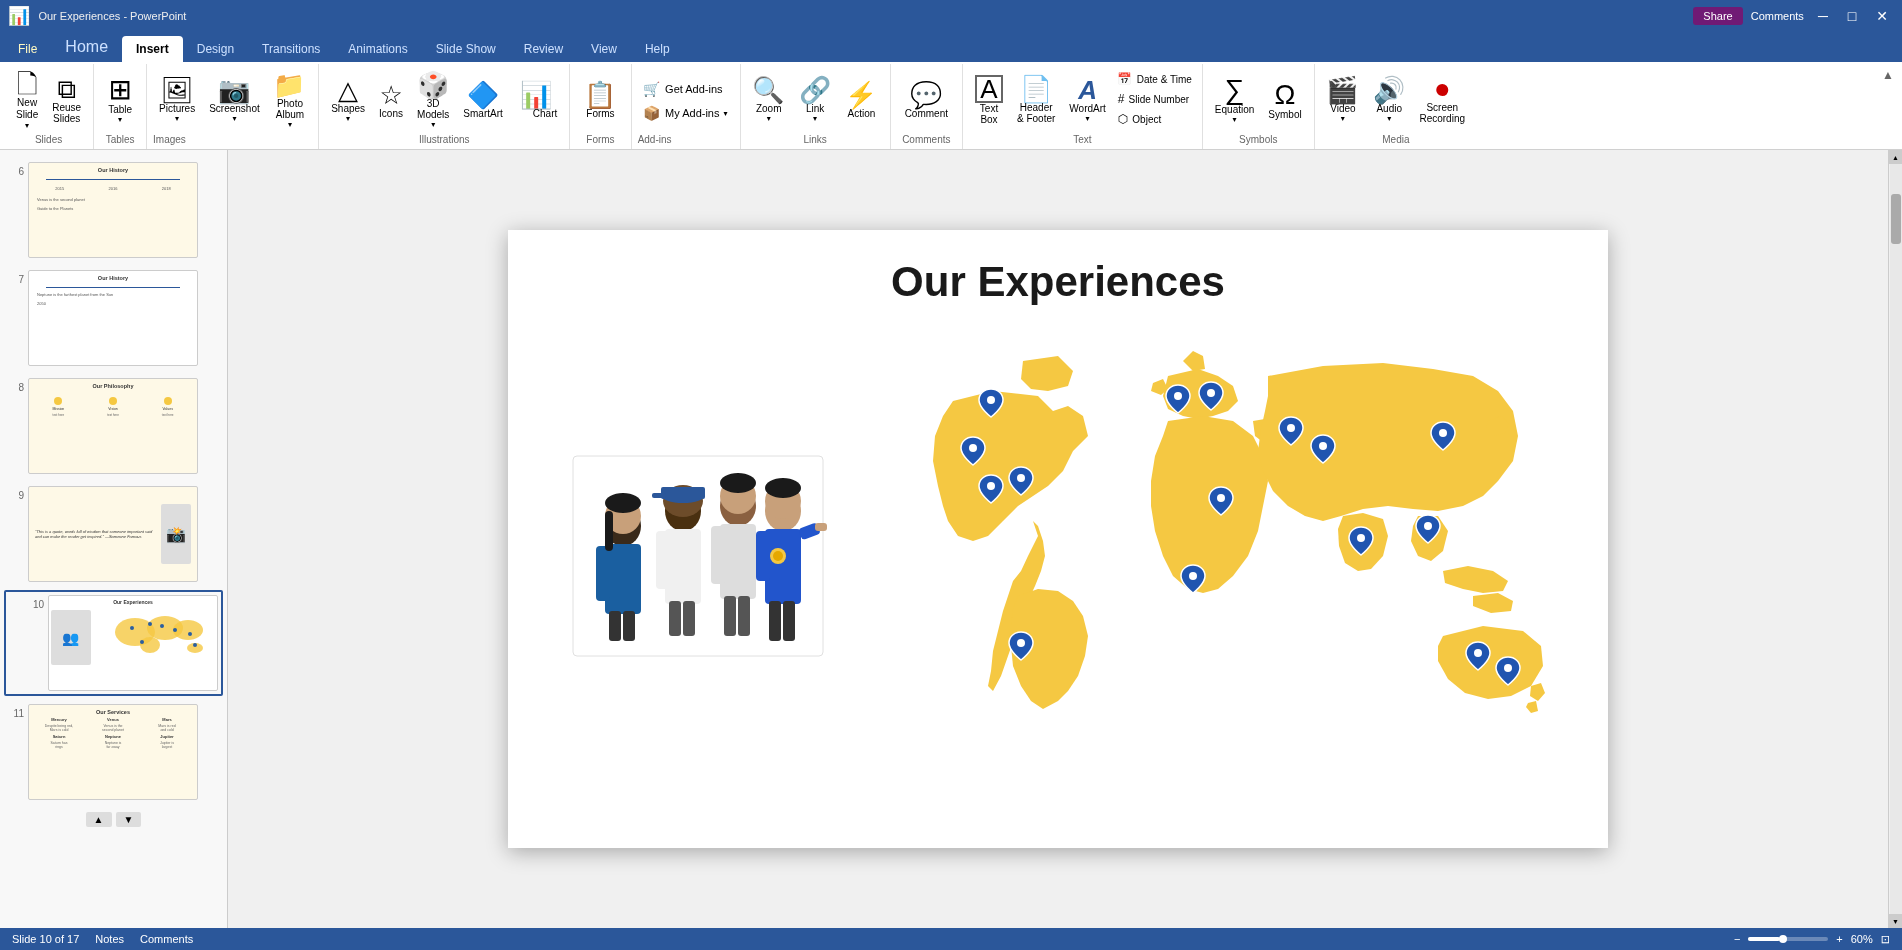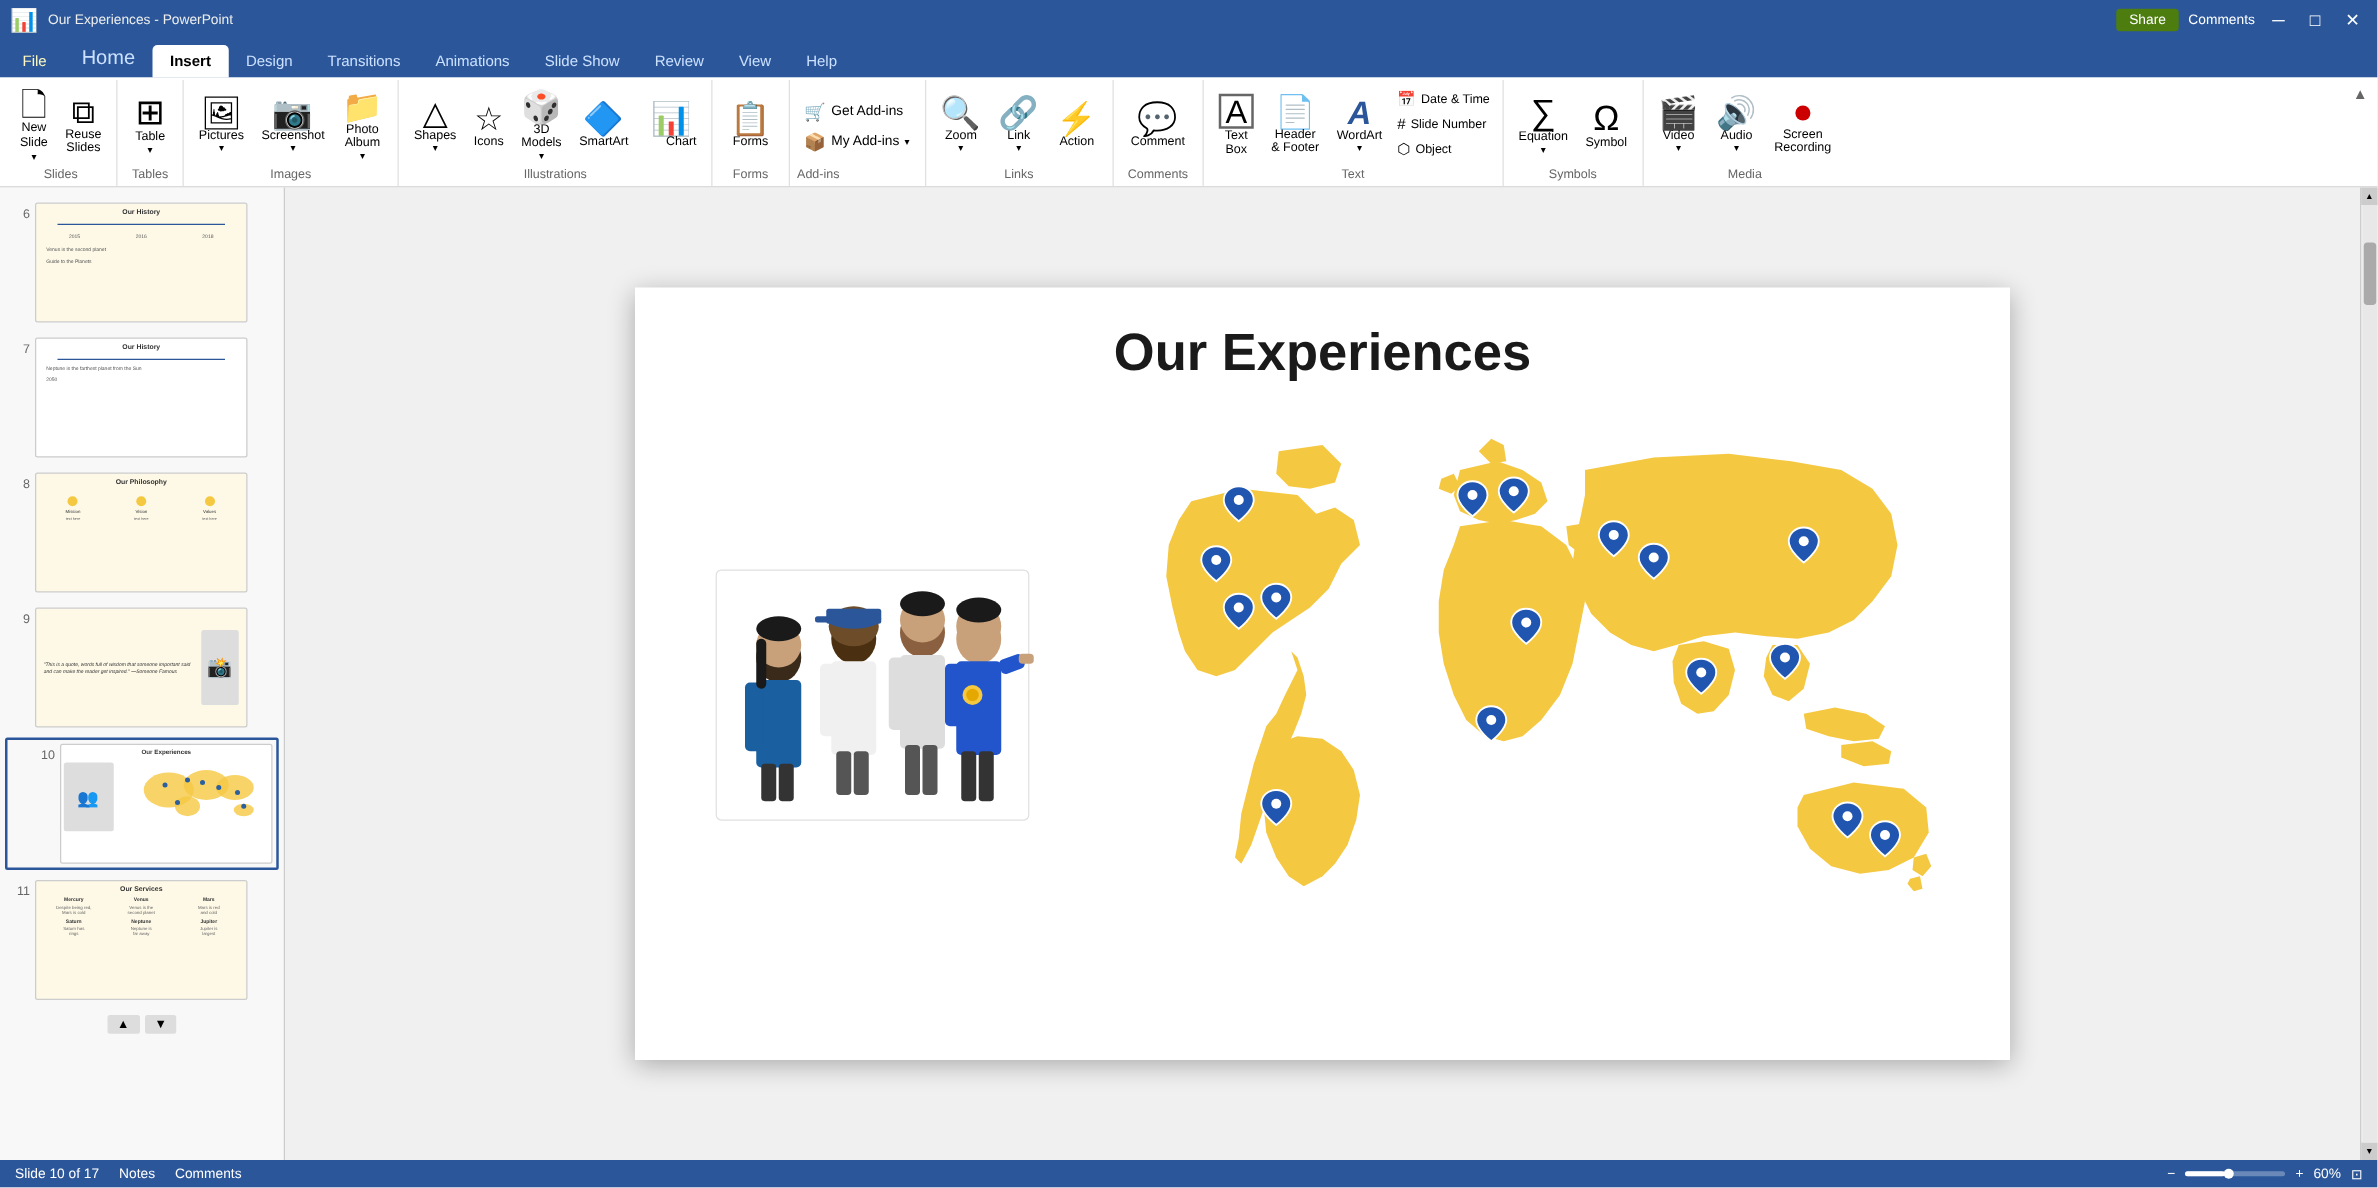--- a/index.html
+++ b/index.html
@@ -7,21 +7,21 @@
   </style>
 </head>
 <body>
 
 <div style="height:32px; background:#2b579a; display:flex; align-items:center; padding:0 8px; color:white; font-size:12px; position:relative;">
   <div style="display:flex; gap:8px; align-items:center;">
     <span style="font-size:18px;">📊</span>
     <span style="font-size:11px; color:#eee;">Our Experiences - PowerPoint</span>
   </div>
   <div style="margin-left:auto; display:flex; gap:8px; align-items:center;">
-    <button style="background:#4d7c0f; color:white; border:none; padding:3px 10px; border-radius:3px; font-size:11px; cursor:pointer;">Share</button>
+    <button style="background:#701a75; color:white; border:none; padding:3px 10px; border-radius:3px; font-size:11px; cursor:pointer;">Share</button>
     <button style="background:transparent; color:white; border:none; font-size:11px; cursor:pointer;">Comments</button>
     <span style="font-size:14px; cursor:pointer; padding:2px 6px;">─</span>
     <span style="font-size:14px; cursor:pointer; padding:2px 6px;">□</span>
     <span style="font-size:14px; cursor:pointer; padding:2px 6px;">✕</span>
   </div>
 </div>
 
 <div style="height:30px; background:#2b579a; display:flex; align-items:flex-end; padding-left:4px;">
   <div style="padding:6px 14px; font-size:12px; color:#fef9c3; cursor:pointer; border-radius:4px 4px 0 0;">File</div>
   <div style="padding:6px 14px; font-size:16px; color:#cce0ff; cursor:pointer; border-radius:4px 4px 0 0;">Home</div>
@@ -74,21 +74,21 @@
         <span style="font-size:26px; line-height:1;">📷</span>
         <span style="font-size:10px;">Screenshot</span>
         <span style="font-size:8px;">▾</span>
       </button>
       <button style="display:flex;flex-direction:column;align-items:center;padding:4px 6px;cursor:pointer;border-radius:3px;font-size:11px;background:transparent;border:none;height:64px;justify-content:center;">
         <span style="font-size:26px; line-height:1;">📁</span>
         <span style="font-size:10px; text-align:center;">Photo<br>Album</span>
         <span style="font-size:8px;">▾</span>
       </button>
     </div>
-    <div style="font-size:10px;color:#666;text-align:center;padding-bottom:2px;">Images</div>
+    <div style="font-size:10px;color:#666;text-align:left;padding-bottom:2px;">Images</div>
   </div>
 
   <div style="display:flex; flex-direction:column; border-right:1px solid #e0e0e0; padding:4px 6px 2px 6px;">
     <div style="display:flex; gap:2px; flex:1; align-items:flex-start;">
       <button style="display:flex;flex-direction:column;align-items:center;padding:4px 6px;cursor:pointer;border-radius:3px;font-size:11px;background:transparent;border:none;height:64px;justify-content:center;">
         <span style="font-size:26px; line-height:1;">△</span>
         <span style="font-size:10px;">Shapes</span>
         <span style="font-size:8px;">▾</span>
       </button>
       <button style="display:flex;flex-direction:column;align-items:center;padding:4px 6px;cursor:pointer;border-radius:3px;font-size:11px;background:transparent;border:none;height:64px;justify-content:center;">

